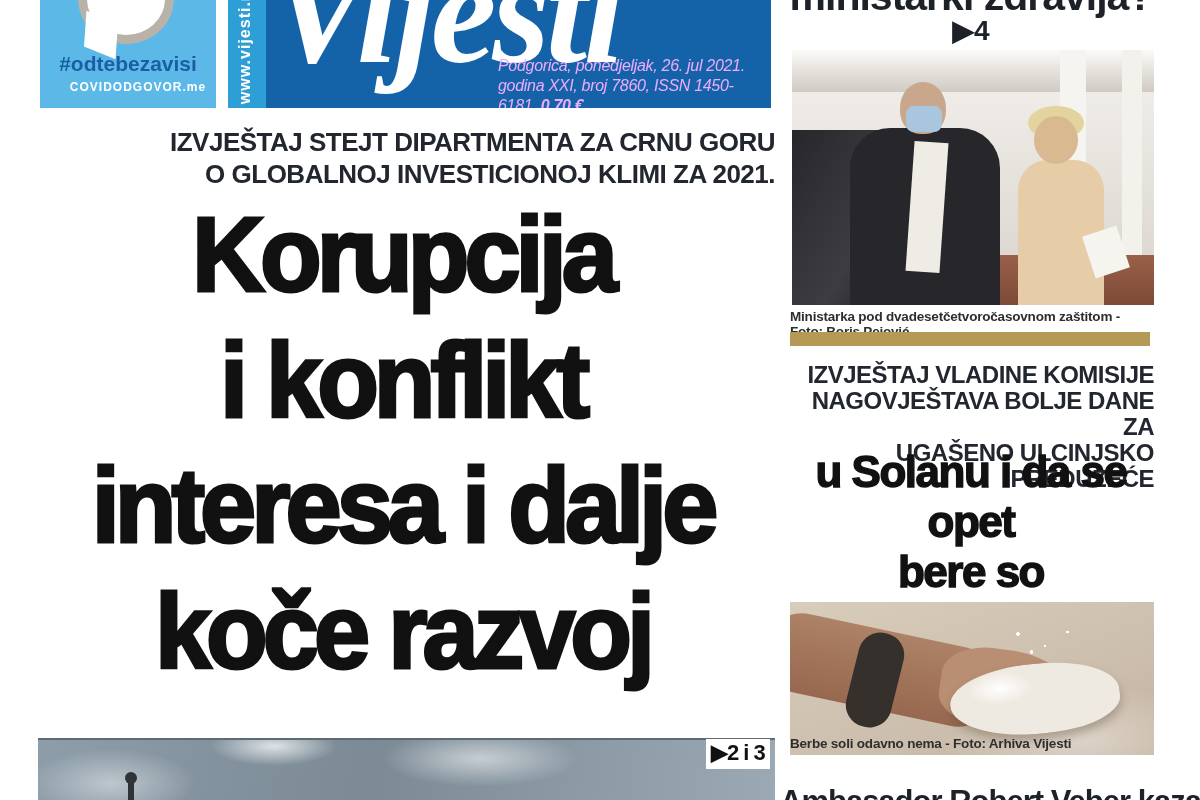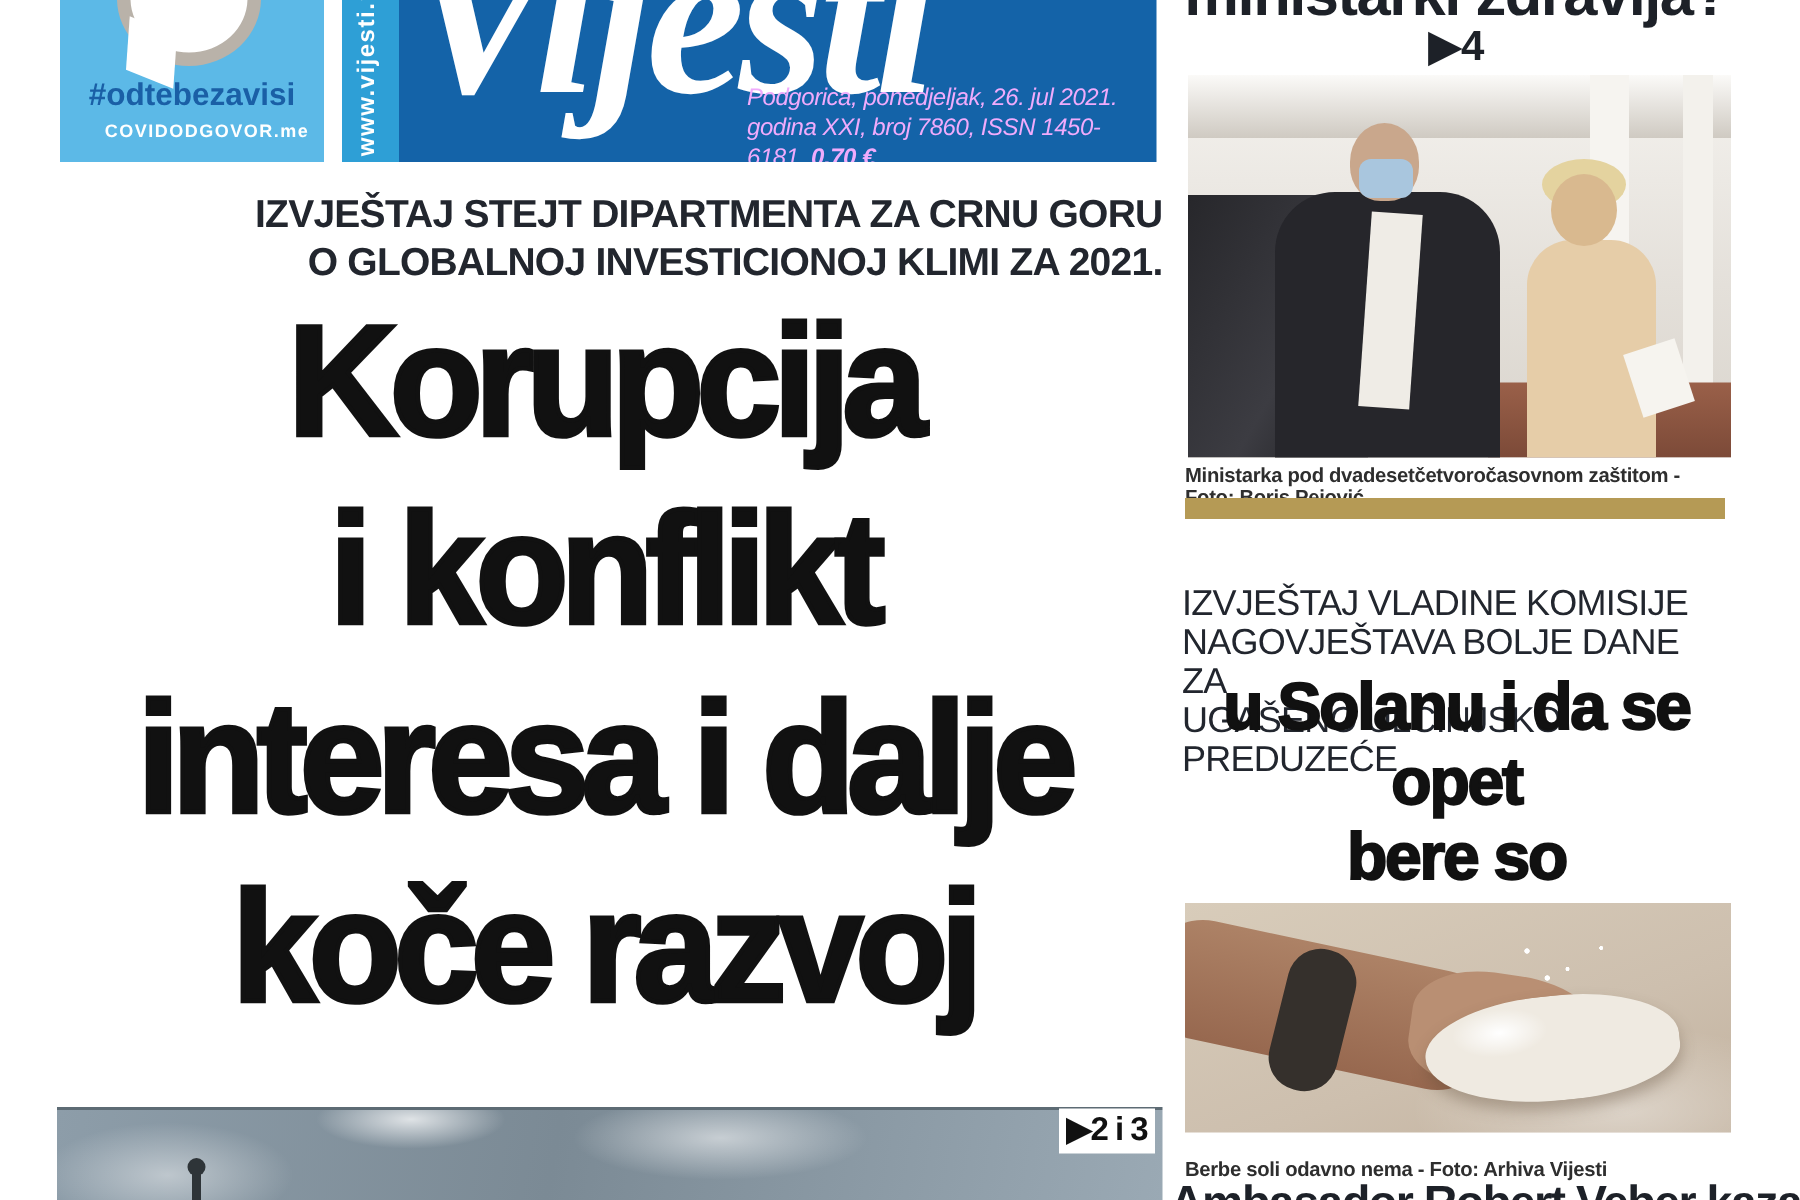--- a/index.html
+++ b/index.html
@@ -132,22 +132,22 @@
     border-radius:50%;background:#e4d39f;}
   .mp-paper{position:absolute;left:296px;top:180px;width:36px;height:44px;
     background:#f6f4ef;transform:rotate(-18deg);}
   .photo-caption{
     color:#2e2e2e;font-weight:bold;font-size:13.5px;letter-spacing:-0.2px;
   }
   .caption1{left:790px;top:309px;width:366px;}
   .gold-bar{left:790px;top:332px;width:360px;height:14px;background:#b59a55;}
 
   .solana-kicker{
-    left:788px;top:362px;width:366px;text-align:left;
-    color:#22262e;font-weight:normal;font-size:24px;line-height:26px;letter-spacing:-0.5px;margin-top:28px;
+    left:788px;top:362px;width:366px;text-align:right;
+    color:#22262e;font-weight:bold;font-size:24px;line-height:26px;letter-spacing:-0.5px;
   }
   .solana-headline{
     left:780px;top:447px;width:382px;text-align:center;
     color:#111111;font-weight:bold;font-size:44px;line-height:50px;
     letter-spacing:-1.5px;-webkit-text-stroke:1.4px #111111;
   }
 
   .salt-photo{
     left:790px;top:602px;width:364px;height:153px;overflow:hidden;
     background:
@@ -164,21 +164,21 @@
   .sp-salt{position:absolute;left:160px;top:62px;width:170px;height:70px;
     border-radius:50% 50% 45% 55%;background:
       radial-gradient(40px 20px at 30% 30%, #ffffff, rgba(255,255,255,0) 80%),
       #efeae1;
     transform:rotate(-6deg);box-shadow:0 6px 10px rgba(90,70,50,.35);}
   .sp-sprinkle{position:absolute;left:210px;top:20px;width:90px;height:40px;
     background:radial-gradient(4px 4px at 20% 30%, #fff 40%, transparent 50%),
                radial-gradient(3px 3px at 50% 60%, #fff 40%, transparent 50%),
                radial-gradient(3px 3px at 75% 25%, #fff 40%, transparent 50%),
                radial-gradient(4px 4px at 35% 75%, #fff 40%, transparent 50%);}
-  .caption2{left:790px;top:736px;width:366px;margin-top:36px;}
+  .caption2{left:790px;top:736px;width:366px;}
 
   .bottom-headline{
     left:780px;top:784px;width:382px;text-align:center;
     color:#1d2128;font-weight:bold;font-size:31px;letter-spacing:-1px;
     white-space:nowrap;
   }
 </style>
 </head>
 <body>
 

